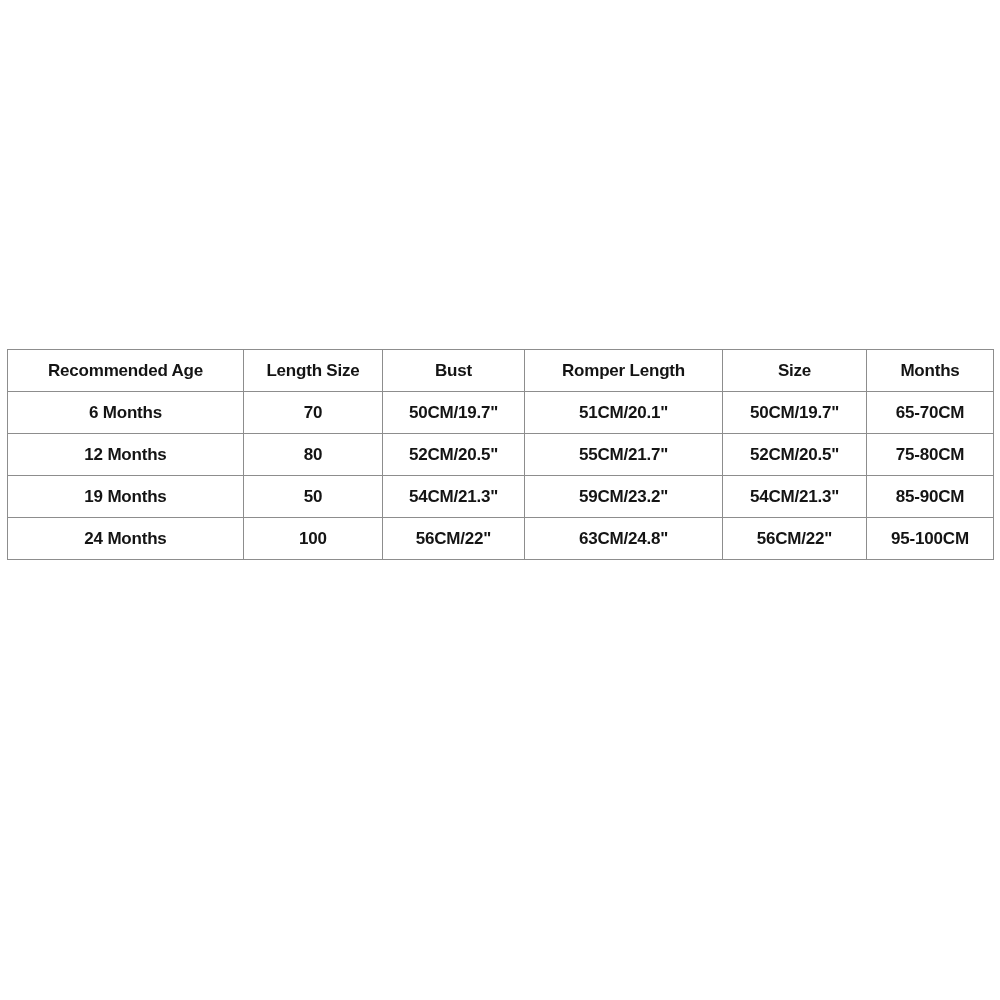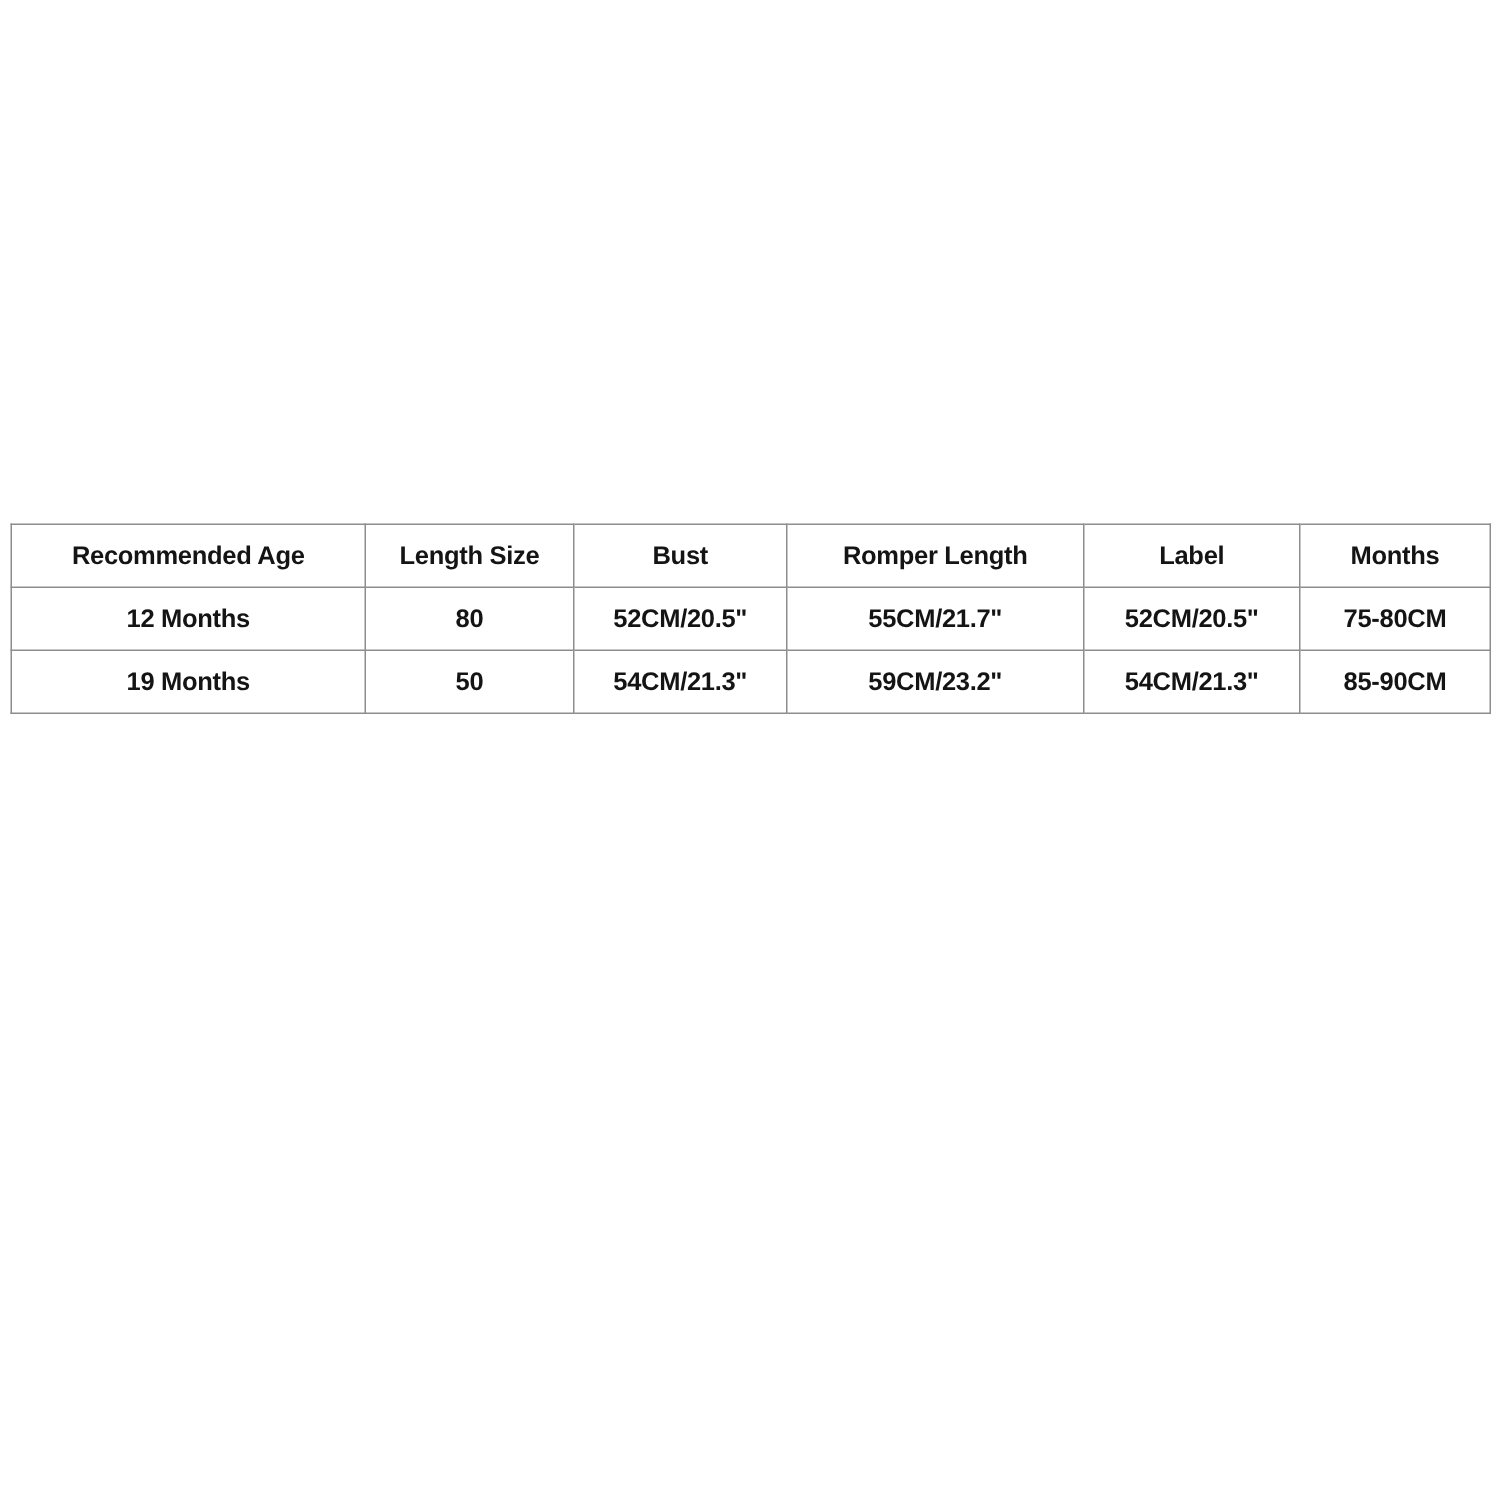--- a/index.html
+++ b/index.html
@@ -75,38 +75,54 @@
         <col class="c3">
         <col class="c4">
         <col class="c5">
       </colgroup>
       <thead>
         <tr>
           <th>Recommended Age</th>
           <th>Length Size</th>
           <th>Bust</th>
           <th>Romper Length</th>
-          <th>Label</th>
+          <th>Size</th>
           <th>Months</th>
         </tr>
       </thead>
       <tbody>
+        <tr>
+          <td>6 Months</td>
+          <td>70</td>
+          <td>50CM/19.7"</td>
+          <td>51CM/20.1"</td>
+          <td>50CM/19.7"</td>
+          <td>65-70CM</td>
+        </tr>
         <tr>
           <td>12 Months</td>
           <td>80</td>
           <td>52CM/20.5"</td>
           <td>55CM/21.7"</td>
           <td>52CM/20.5"</td>
           <td>75-80CM</td>
         </tr>
         <tr>
           <td>19 Months</td>
           <td>50</td>
           <td>54CM/21.3"</td>
           <td>59CM/23.2"</td>
           <td>54CM/21.3"</td>
           <td>85-90CM</td>
         </tr>
+        <tr>
+          <td>24 Months</td>
+          <td>100</td>
+          <td>56CM/22"</td>
+          <td>63CM/24.8"</td>
+          <td>56CM/22"</td>
+          <td>95-100CM</td>
+        </tr>
       </tbody>
     </table>
   </div>
 
 </div>
 
 </body></html>

